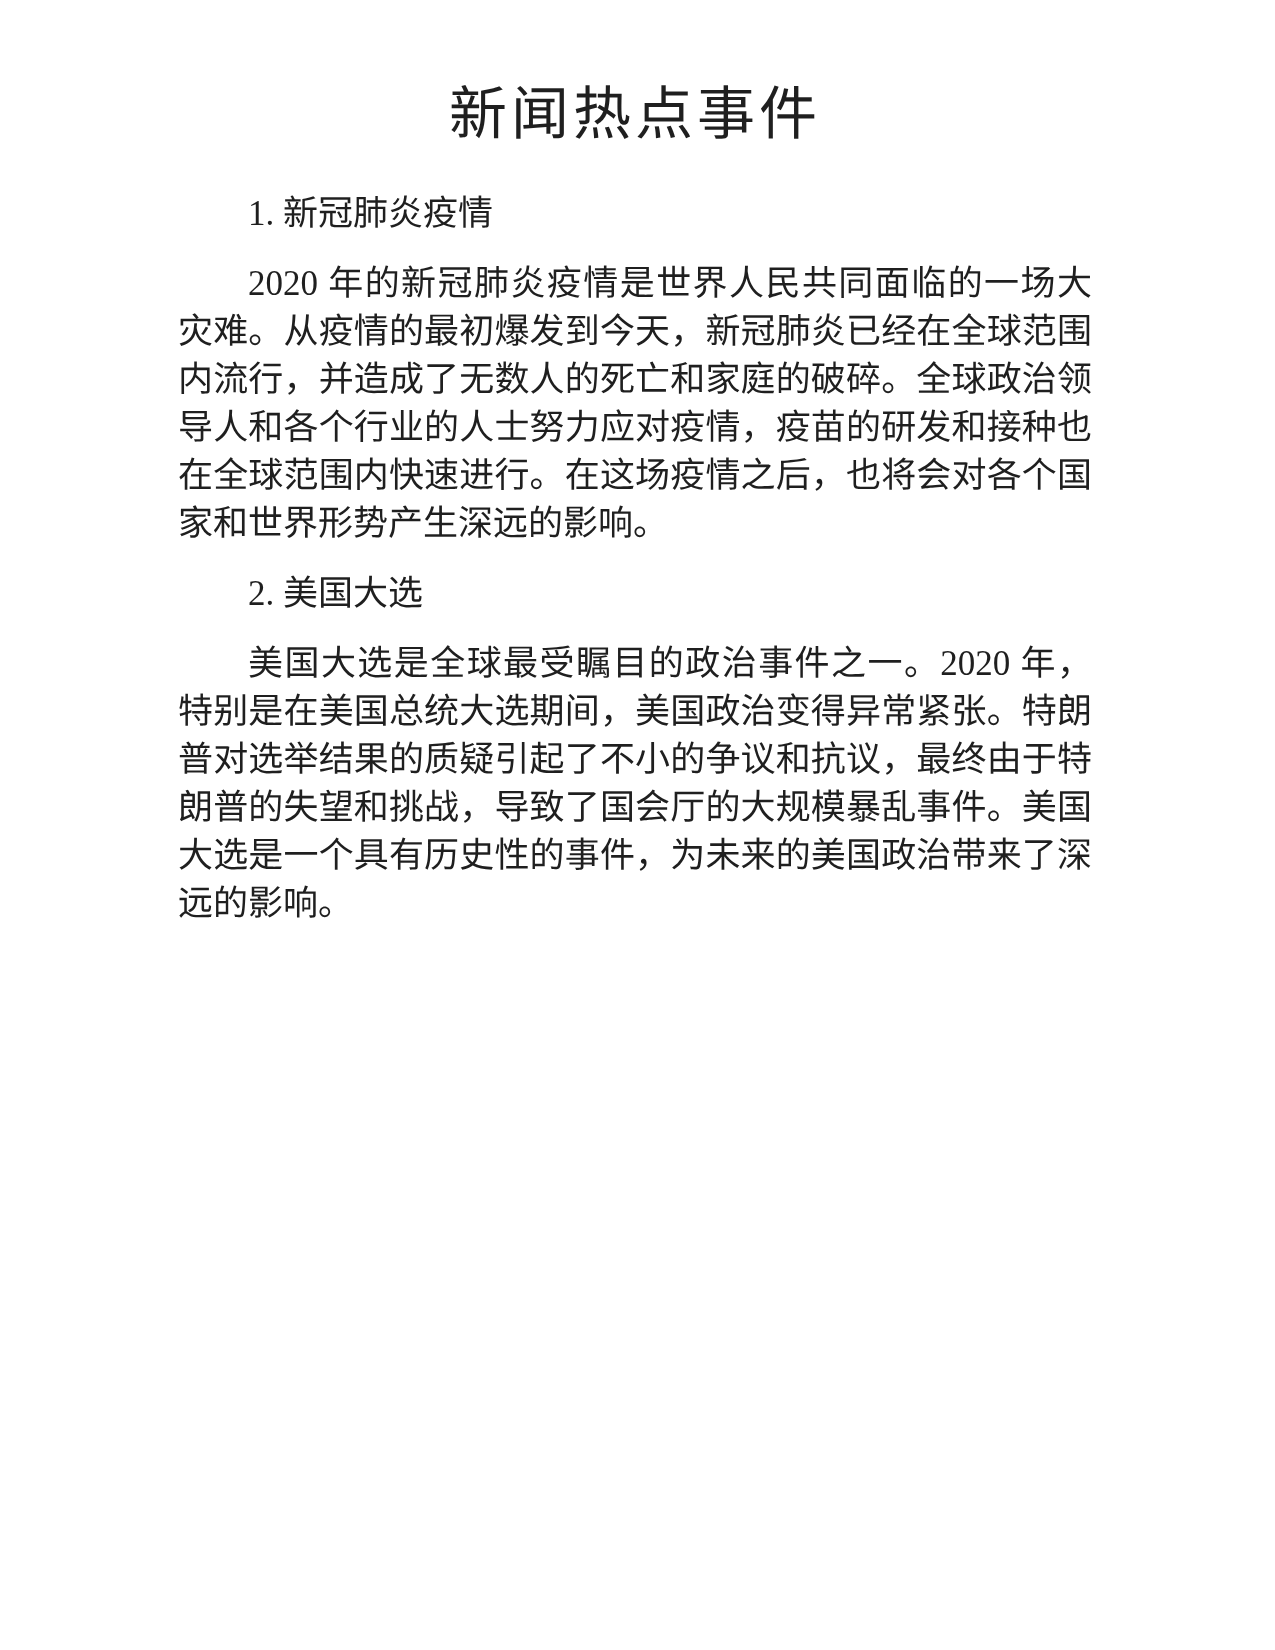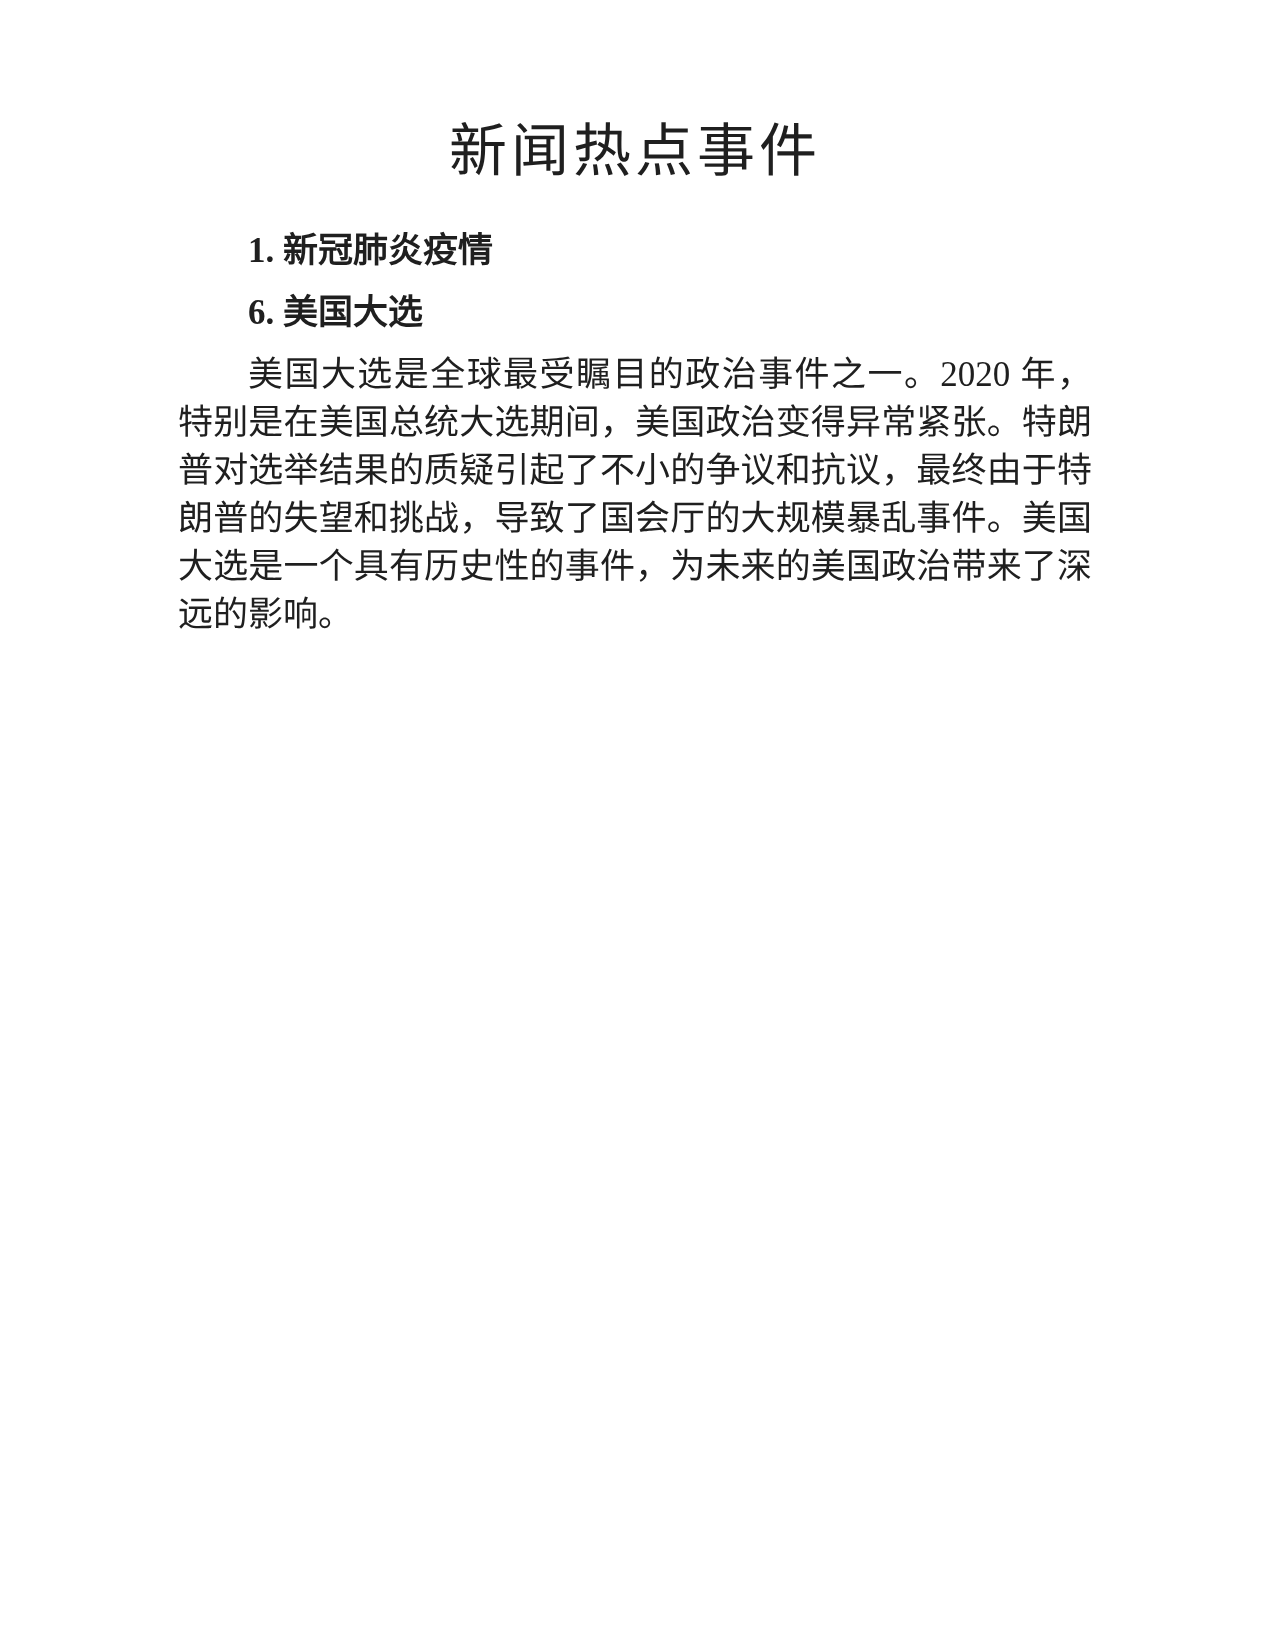--- a/index.html
+++ b/index.html
@@ -8,21 +8,21 @@
     padding: 0;
     background: #ffffff;
   }
   .page {
     position: relative;
     width: 1275px;
     height: 1320px;
     margin: 0 auto;
     background: #ffffff;
     box-sizing: border-box;
-    padding: 116px 183px 0 178px;
+    padding: 79px 183px 0 178px;
     font-family: "Liberation Serif", "DejaVu Serif", serif;
     color: #1f1f1f;
     overflow: hidden;
   }
   .doc-title {
     font-size: 58px;
     font-weight: normal;
     line-height: 1.25;
     text-align: center;
     letter-spacing: 4px;
@@ -32,30 +32,31 @@
     font-size: 35px;
     line-height: 48px;
     text-align: justify;
     text-indent: 2em;
     margin: 0;
     word-break: break-all;
   }
   .section-heading {
     font-size: 35px;
     line-height: 48px;
-    font-weight: bold;
+    font-weight: normal;
     text-indent: 2em;
-    margin: 14px 0;
+    margin: 22px 0;
   }
 </style>
 </head>
 <body>
 
 <div class="page">
   <h1 class="doc-title">新闻热点事件</h1>
 
 
   <h2 class="section-heading">1. 新冠肺炎疫情</h2>
+  <p class="body-text">2020 年的新冠肺炎疫情是世界人民共同面临的一场大灾难。从疫情的最初爆发到今天，新冠肺炎已经在全球范围内流行，并造成了无数人的死亡和家庭的破碎。全球政治领导人和各个行业的人士努力应对疫情，疫苗的研发和接种也在全球范围内快速进行。在这场疫情之后，也将会对各个国家和世界形势产生深远的影响。</p>
 
-  <h2 class="section-heading">6. 美国大选</h2>
+  <h2 class="section-heading">2. 美国大选</h2>
   <p class="body-text">美国大选是全球最受瞩目的政治事件之一。2020 年，特别是在美国总统大选期间，美国政治变得异常紧张。特朗普对选举结果的质疑引起了不小的争议和抗议，最终由于特朗普的失望和挑战，导致了国会厅的大规模暴乱事件。美国大选是一个具有历史性的事件，为未来的美国政治带来了深远的影响。</p>
 
 </div>
 
 </body></html>

